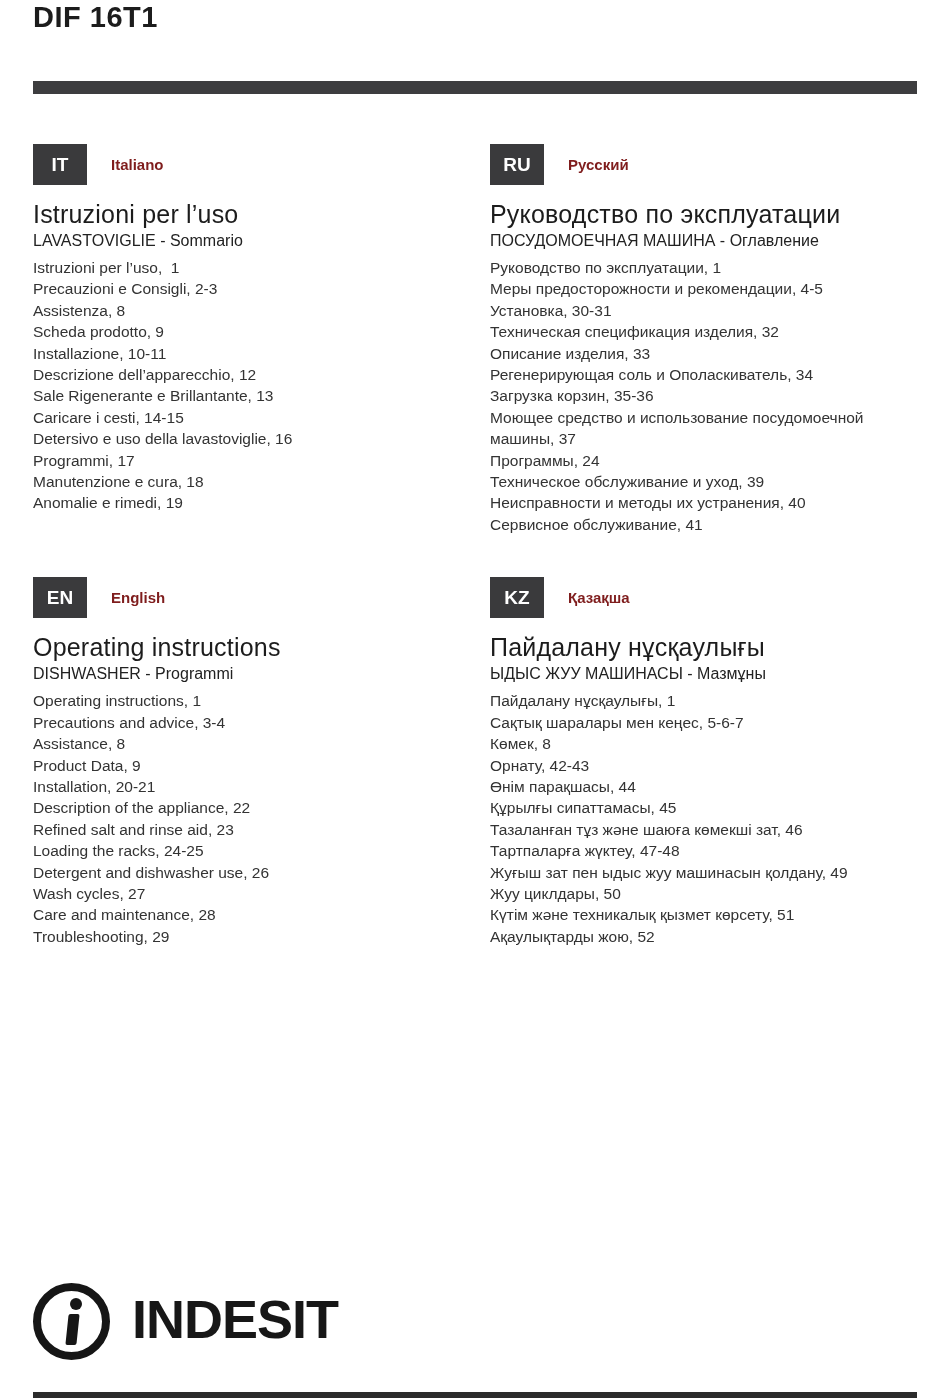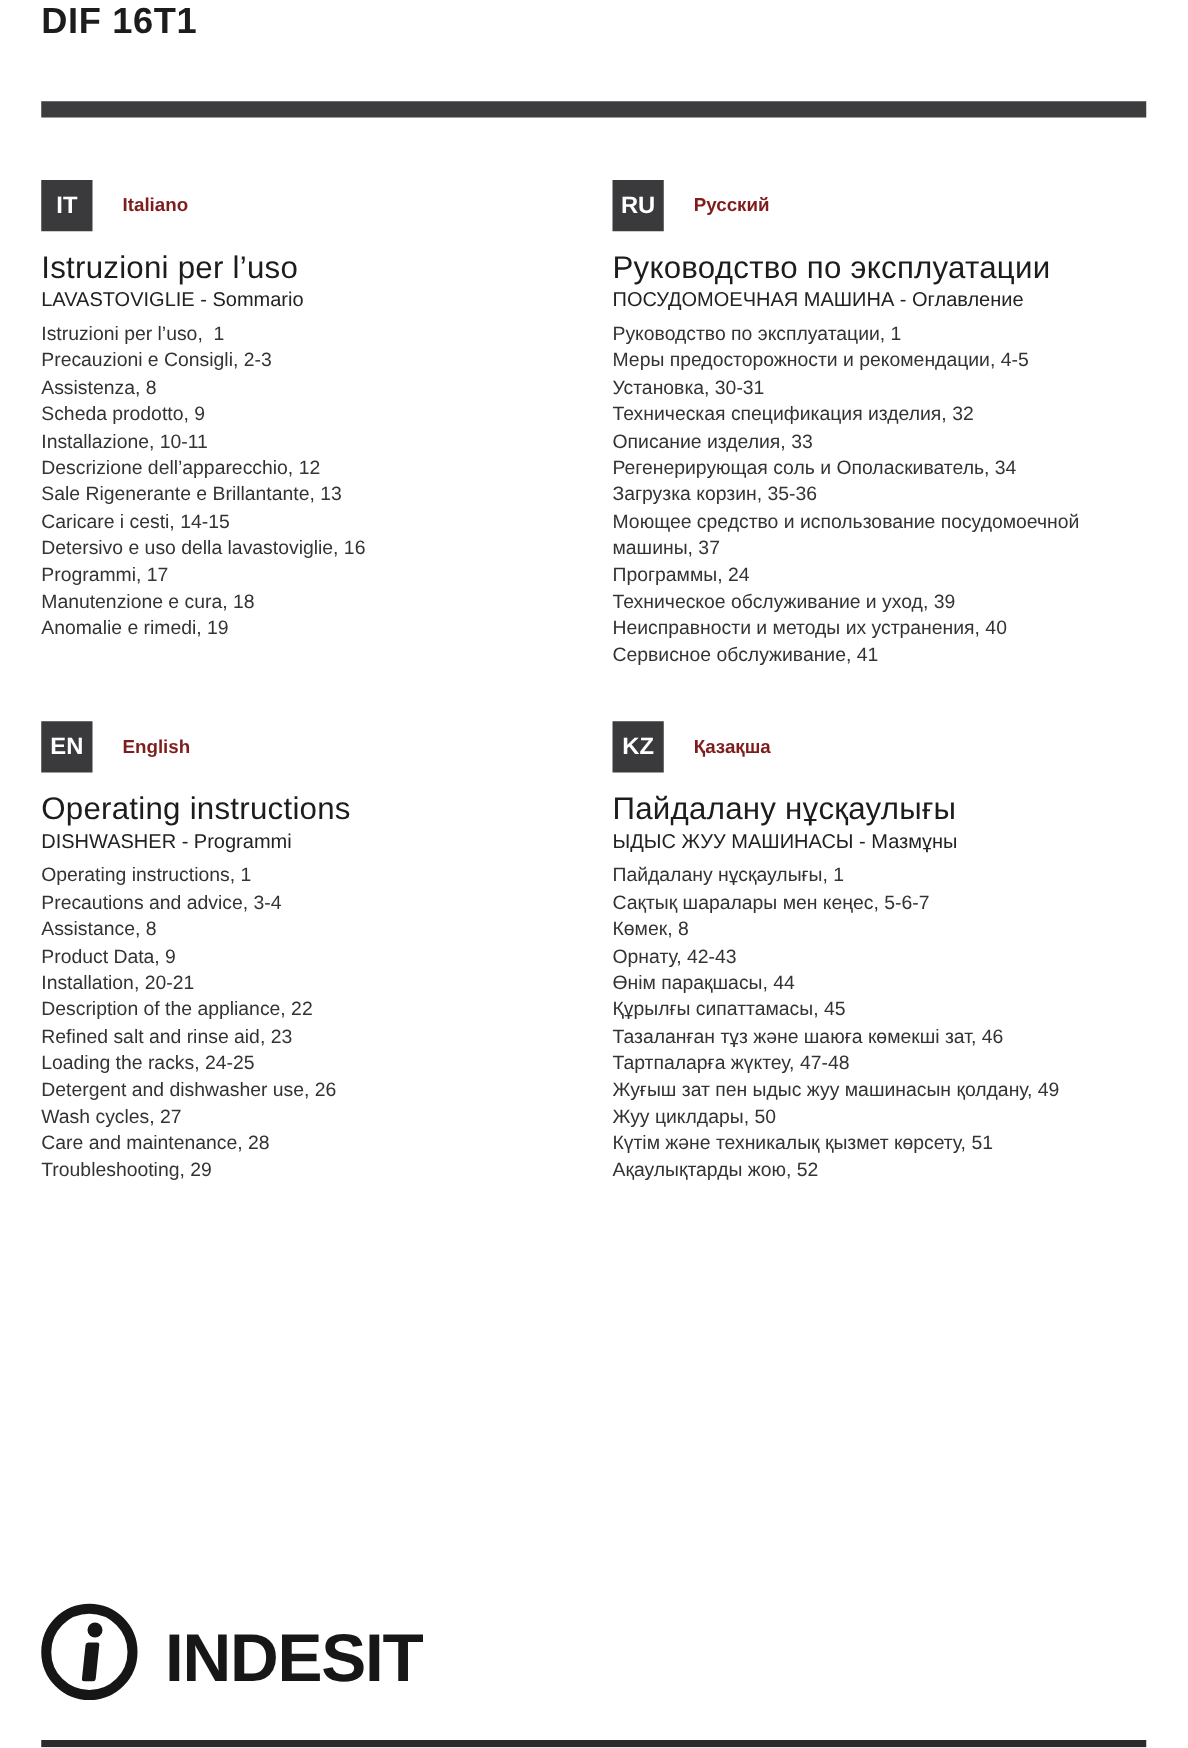--- a/index.html
+++ b/index.html
@@ -36,21 +36,21 @@
     grid-template-columns: 457px 1fr;
     row-gap: 42px;
   }
   .lang-section { padding-right: 20px; }
   .lang-header {
     display: flex;
     align-items: center;
     margin-bottom: 15px;
   }
   .lang-badge {
-    width: 41px; height: 41px;
+    width: 54px; height: 41px;
     background: #3a3a3c;
     color: #ffffff;
     font-size: 19px;
     font-weight: bold;
     display: flex;
     align-items: center;
     justify-content: center;
     flex: 0 0 auto;
   }
   .lang-name {
@@ -77,21 +77,21 @@
     font-size: 15.5px;
     line-height: 21.4px;
     color: #333333;
     white-space: pre-wrap;
   }
   .logo-block {
     position: absolute;
     left: 33px;
     bottom: 38px;
     display: flex;
-    align-items: flex-end;
+    align-items: center;
   }
   .logo-ring {
     position: relative;
     width: 77px; height: 77px;
     border: 8px solid #161616;
     border-radius: 50%;
     background: #ffffff;
   }
   .logo-i-dot {
     position: absolute;

